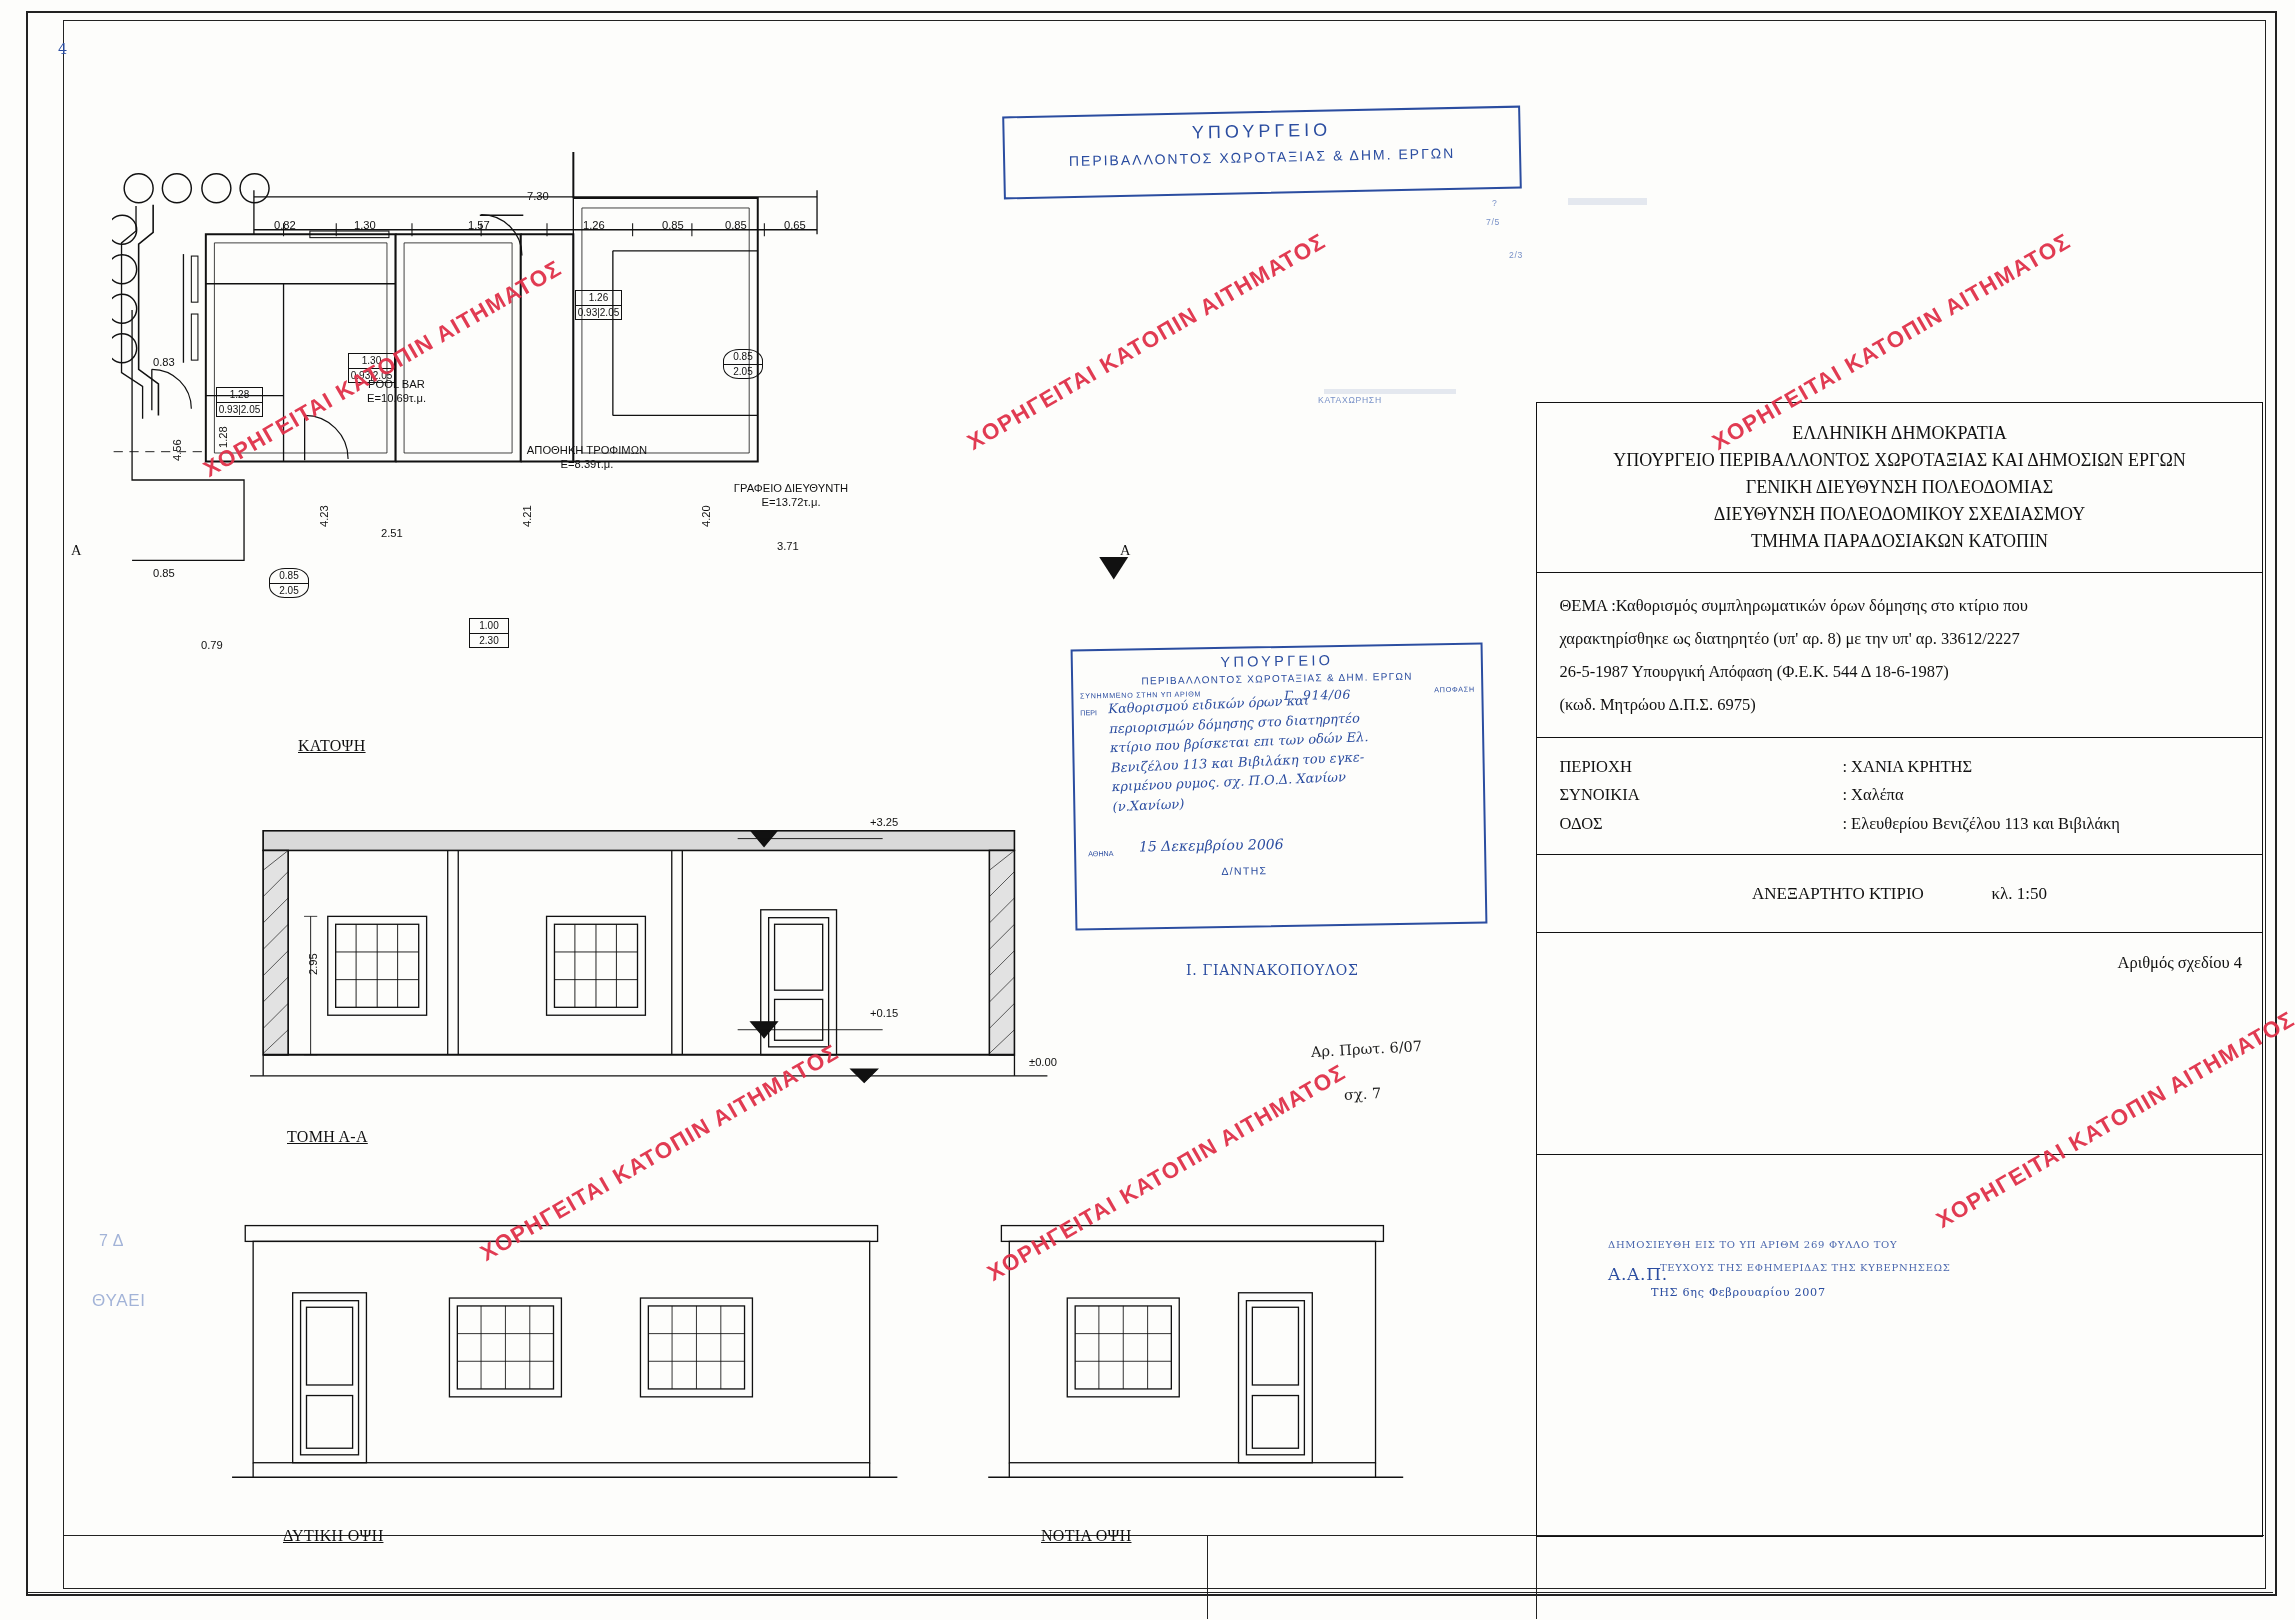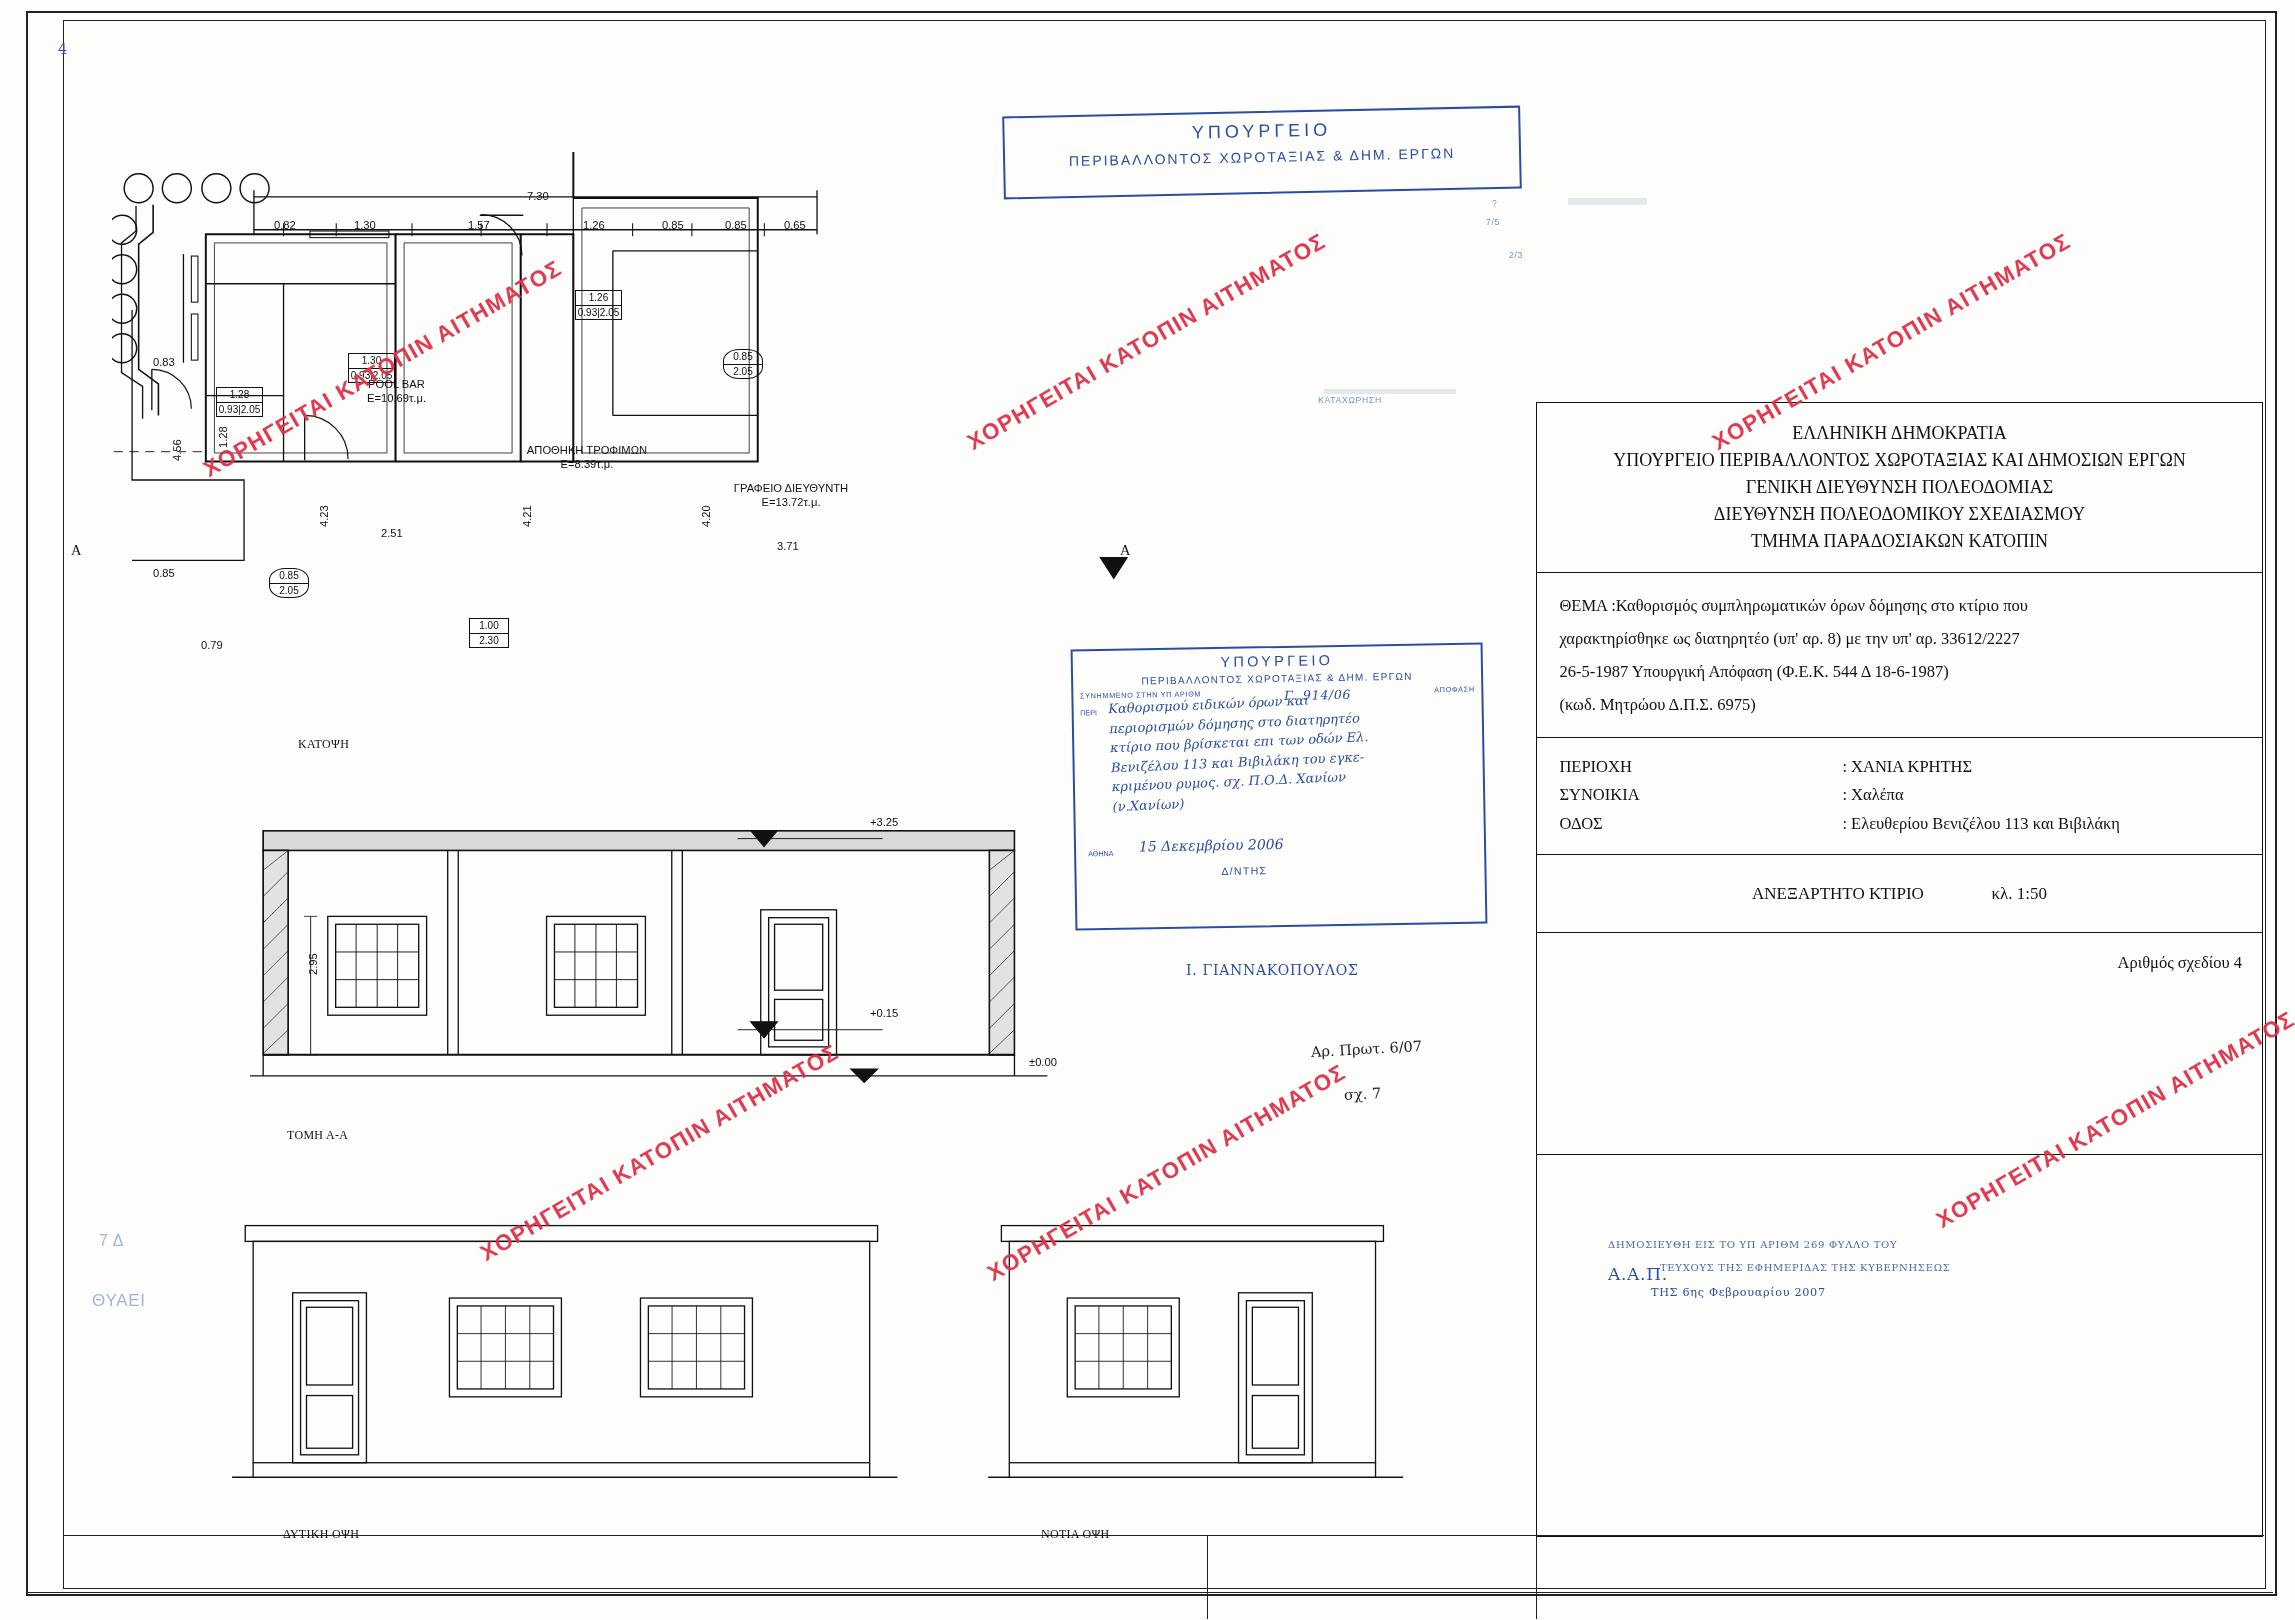--- a/index.html
+++ b/index.html
@@ -21,21 +21,21 @@
   .tb-addr{font-size:16.5px;line-height:1.75;padding:14.5px 22.4px;}
   .tb-addr table{border-collapse:collapse;}
   .tb-addr td{padding:0 0;font-size:16.5px;vertical-align:top;}
   .tb-addr td.k{width:283px;}
   .tb-scale{font-size:17px;text-align:center;padding:29px 0 28px 0;}
   .tb-num{font-size:16.5px;text-align:right;padding:20px 20px 20px 0;}
   .tb-bottom{position:absolute;left:1536px;top:1154px;width:725px;height:381px;border:1.3px solid #111;}
 
   
   .dwg{position:absolute;}
-  .lbl{position:absolute;font-size:12px;letter-spacing:0.3px;}
+  .lbl{position:absolute;font-size:16px;text-decoration:underline;letter-spacing:0.3px;}
   .dim{position:absolute;font-size:11.2px;font-family:"Liberation Sans",sans-serif;}
   .dimv{position:absolute;font-size:11.2px;font-family:"Liberation Sans",sans-serif;transform:rotate(-90deg);transform-origin:left top;white-space:nowrap;}
   .rmlbl{position:absolute;font-size:11.2px;font-family:"Liberation Sans",sans-serif;text-align:center;line-height:1.25;}
 
   
   .stamp{position:absolute;border:2px solid #2b4da0;color:#2b4da0;font-family:"Liberation Sans",sans-serif;
          transform:rotate(-1.2deg);background:transparent;}
   .stamp .l1{font-size:18px;letter-spacing:4px;text-align:center;margin-top:8px;}
   .stamp .l2{font-size:14px;letter-spacing:2px;text-align:center;margin-top:6.6px;}
   .stamp2{position:absolute;border:2px solid #2b4da0;color:#2b4da0;transform:rotate(-1deg);}

